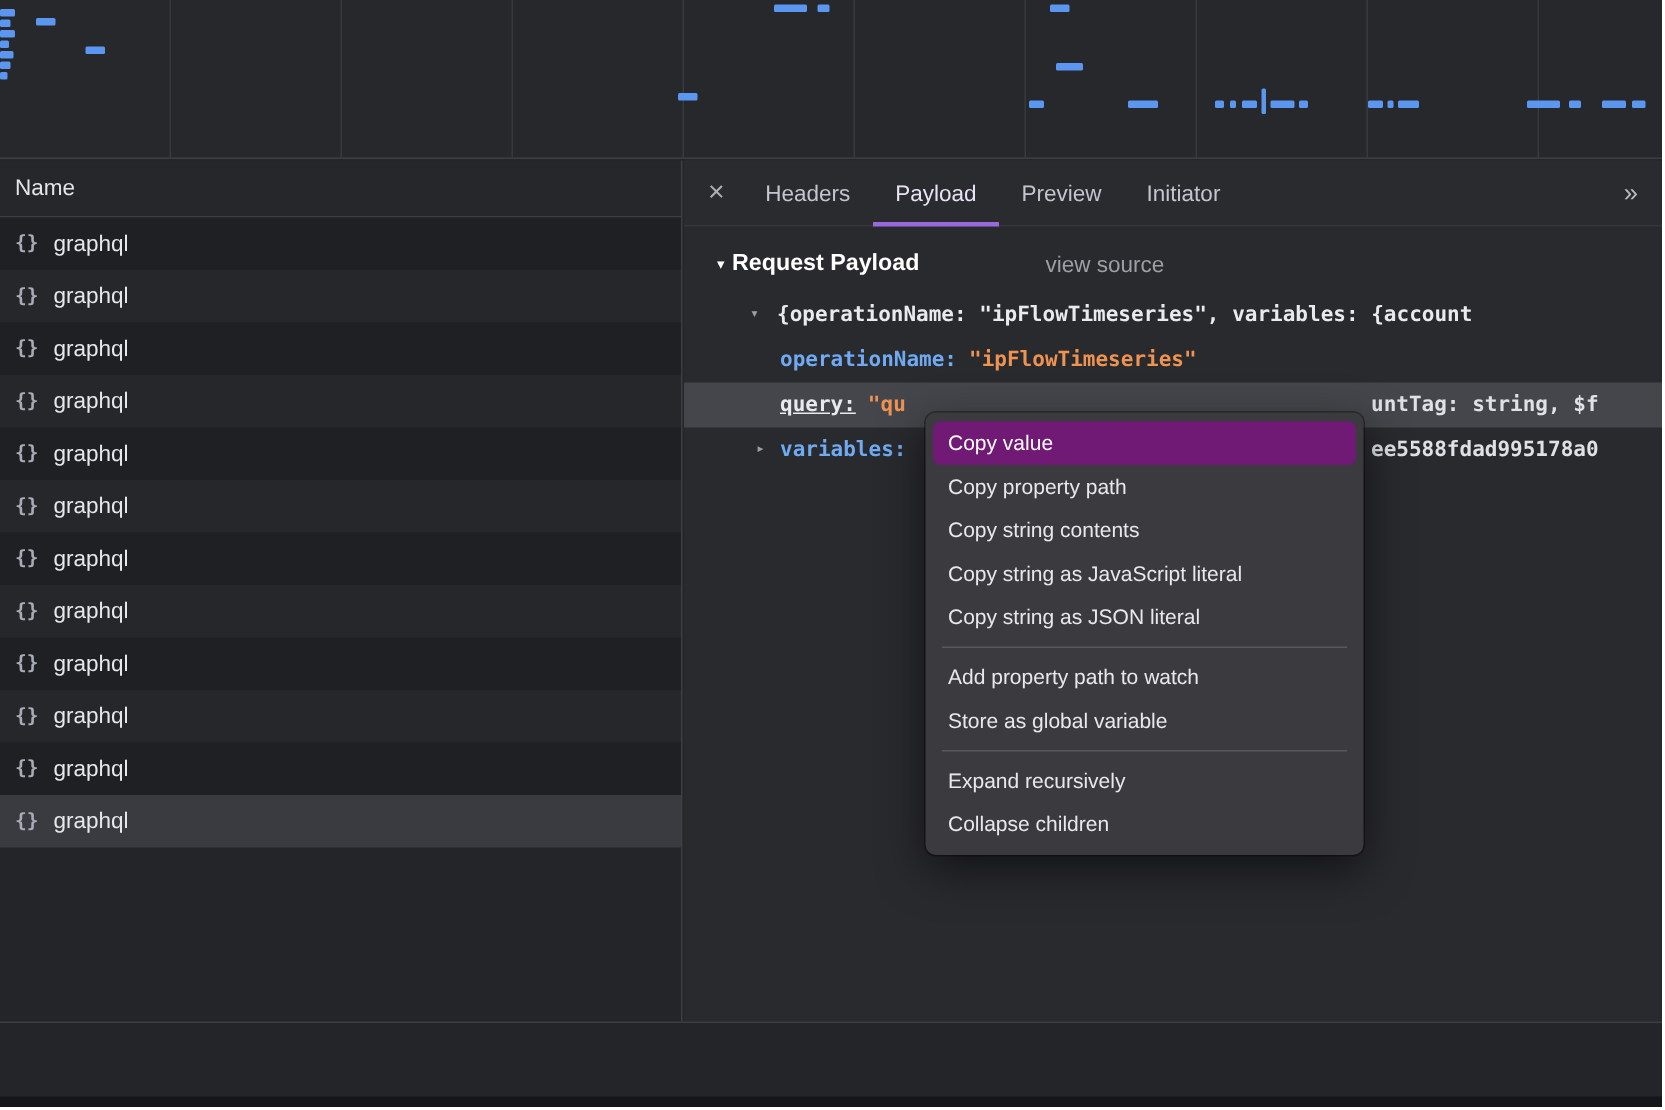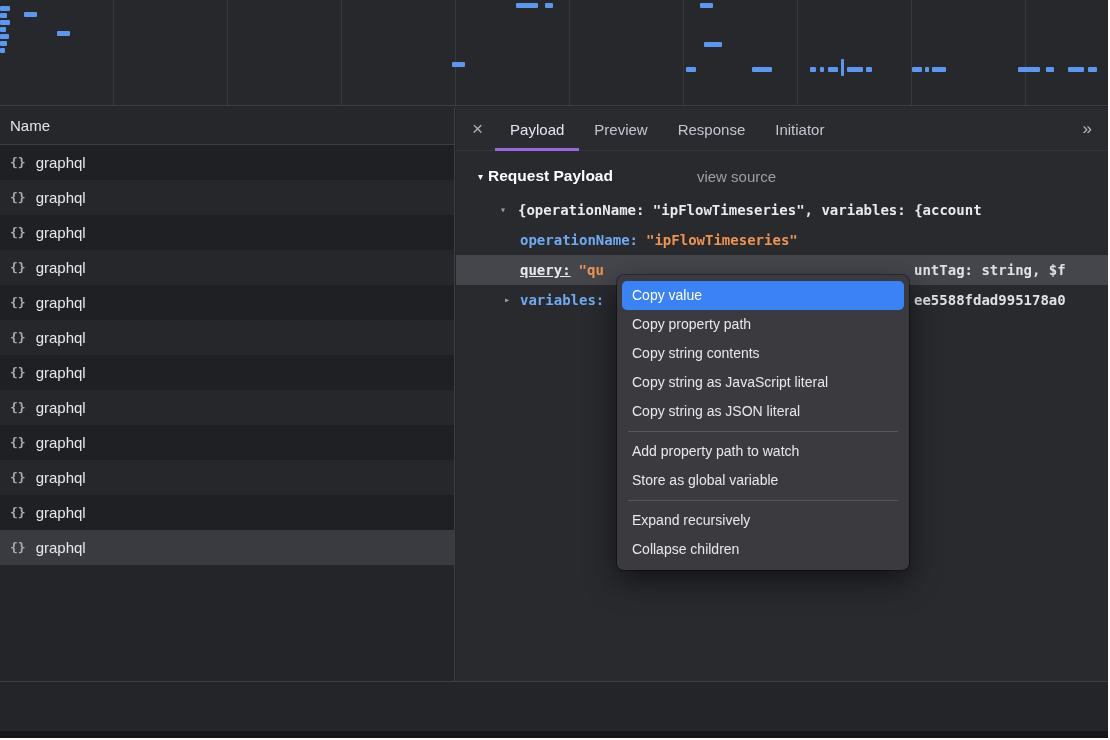--- a/index.html
+++ b/index.html
@@ -47,21 +47,21 @@
   .frag{position:absolute;left:458px;top:0;color:#dfe1e5;}
   .hl-row{background:#45464b;}
 
   
   .footer{position:absolute;left:0;top:681px;right:0;height:50px;background:#242528;border-top:1px solid #3e3f42;box-sizing:border-box;}
   .bottom-bar{position:absolute;left:0;top:731px;right:0;height:7px;background:#151619;}
 
   
   .context-menu{position:absolute;left:617px;top:275px;width:292px;background:#3b3b3f;border-radius:7px;padding:6px 0;box-shadow:0 10px 30px rgba(0,0,0,0.55),0 0 0 1px rgba(0,0,0,0.35);z-index:10;font-size:14px;color:#e8e8ec;}
   .cm-item{height:29px;line-height:29px;margin:0 5px;padding:0 10px;border-radius:5px;cursor:default;}
-  .cm-item.hl{background:#3b82f6;color:#ffffff;}
+  .cm-item.hl{background:#701a75;color:#ffffff;}
   .cm-sep{height:1px;background:#58585c;margin:5px 11px;}
 </style>
 </head>
 <body>
 
 <div class="app">
 
   <div class="overview" id="overview">
       <div class="gridline" style="left: 113px;"></div>
       <div class="gridline" style="left: 227px;"></div>
@@ -156,23 +156,23 @@
           <span class="braces">{}</span>
           <span>graphql</span>
         </div>
       </div>
   </div>
 
   <div class="right-pane">
     <div class="tabs">
       <span class="close-x">×</span>
       <div id="tab-items">
+          <div class="tab">Headers</div>
           <div class="tab active">Payload</div>
           <div class="tab">Preview</div>
-          <div class="tab">Response</div>
           <div class="tab">Initiator</div>
         </div>
       <span class="chevron">»</span>
     </div>
 
     <div>
       <div class="section-row">
         <span class="sec-tri">▾</span>
         <span class="sec-title">Request Payload</span>
         <span class="view-source">view source</span>

